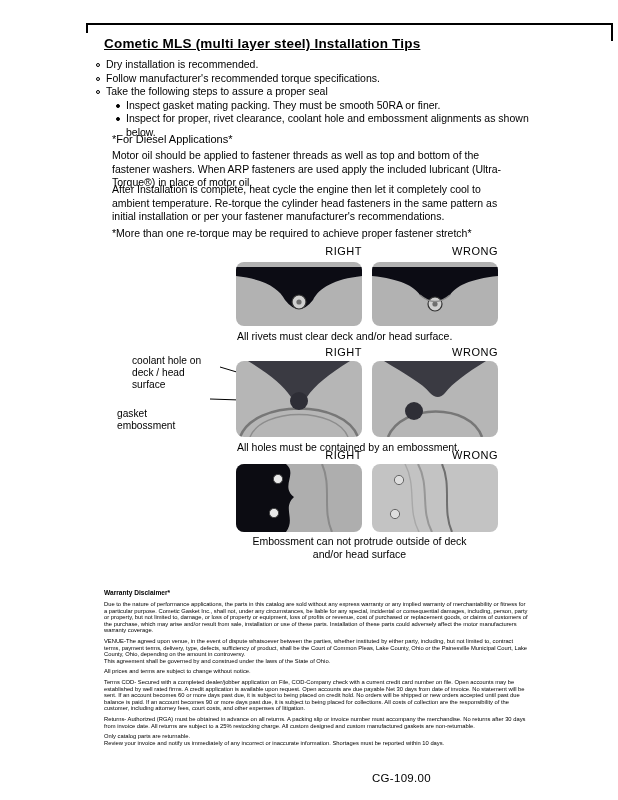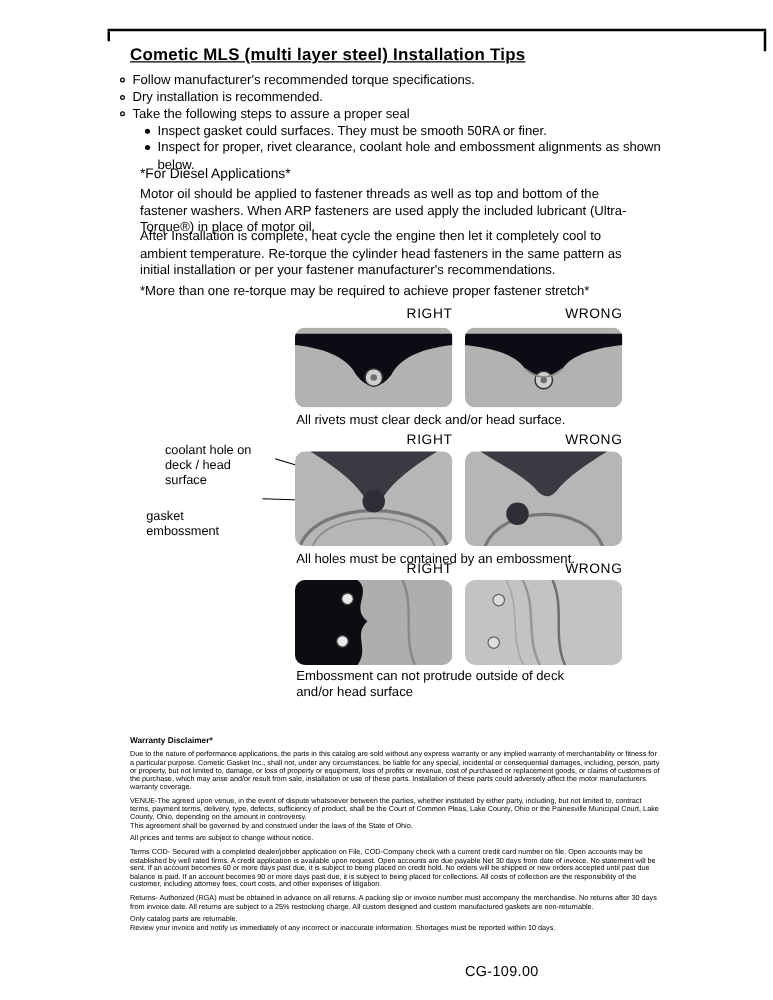--- a/index.html
+++ b/index.html
@@ -23,21 +23,21 @@
 
   .diesel-h { position:absolute; left:112px; top:118px; font-size:11px; font-weight:normal; }
   .body-p { position:absolute; font-size:10.5px; line-height:13.5px; width:404px; left:112px; }
   .p1 { top:134px; }
   .p2 { top:168px; }
   .p3 { top:212px; width:430px; }
 
   .dlabel { position:absolute; width:126px; text-align:right; font-size:11px; letter-spacing:.5px; }
   .dimg { position:absolute; width:126px; border-radius:8px; overflow:hidden; }
   .dimg svg { display:block; width:100%; height:100%; }
-  .cap { position:absolute; font-size:10.5px; line-height:13px; }
+  .cap { position:absolute; font-size:10.5px; line-height:13px;text-align:center; }
 
   .callout { position:absolute; font-size:10.2px; line-height:12px; }
   .co1 { left:132px; top:340px; width:88px; }
   .co2 { left:117px; top:393px; width:90px; }
   .connector { position:absolute; left:204px; top:340px; width:70px; height:52px; }
 
   .warranty { position:absolute; left:104px; top:574px; width:426px; }
   .w-h { font-size:6.6px; font-weight:bold; margin-bottom:5px; }
   .w-p { font-size:5.8px; line-height:6.6px; margin-bottom:4px; }
   .w-p.tight { margin-bottom:0; }
@@ -49,34 +49,34 @@
 
 <div class="page">
 
   <div class="border-top"></div>
 
   <div class="title">Cometic MLS (multi layer steel) Installation Tips</div>
 
   <div class="tips">
     <div class="b">
       <span class="mk"></span>
-      <span>Follow manufacturer's recommended torque specifications.</span>
+      <span>Dry installation is recommended.</span>
     </div>
     <div class="b">
       <span class="mk"></span>
-      <span>Dry installation is recommended.</span>
+      <span>Follow manufacturer's recommended torque specifications.</span>
     </div>
     <div class="b">
       <span class="mk"></span>
       <span>Take the following steps to assure a proper seal</span>
     </div>
     <div class="subtips">
       <div class="b">
         <span class="mk fill"></span>
-        <span>Inspect gasket could surfaces.  They must be smooth 50RA or finer.</span>
+        <span>Inspect gasket mating packing.  They must be smooth 50RA or finer.</span>
       </div>
       <div class="b">
         <span class="mk fill"></span>
         <span>Inspect for proper, rivet clearance, coolant hole and embossment alignments as shown below.</span>
       </div>
     </div>
   </div>
 
   <div class="diesel-h">*For Diesel Applications*</div>
   <div class="body-p p1">Motor oil should be applied to fastener threads as well as top and bottom of the fastener washers. When ARP fasteners are used apply the included lubricant (Ultra-Torque®) in place of motor oil.</div>

